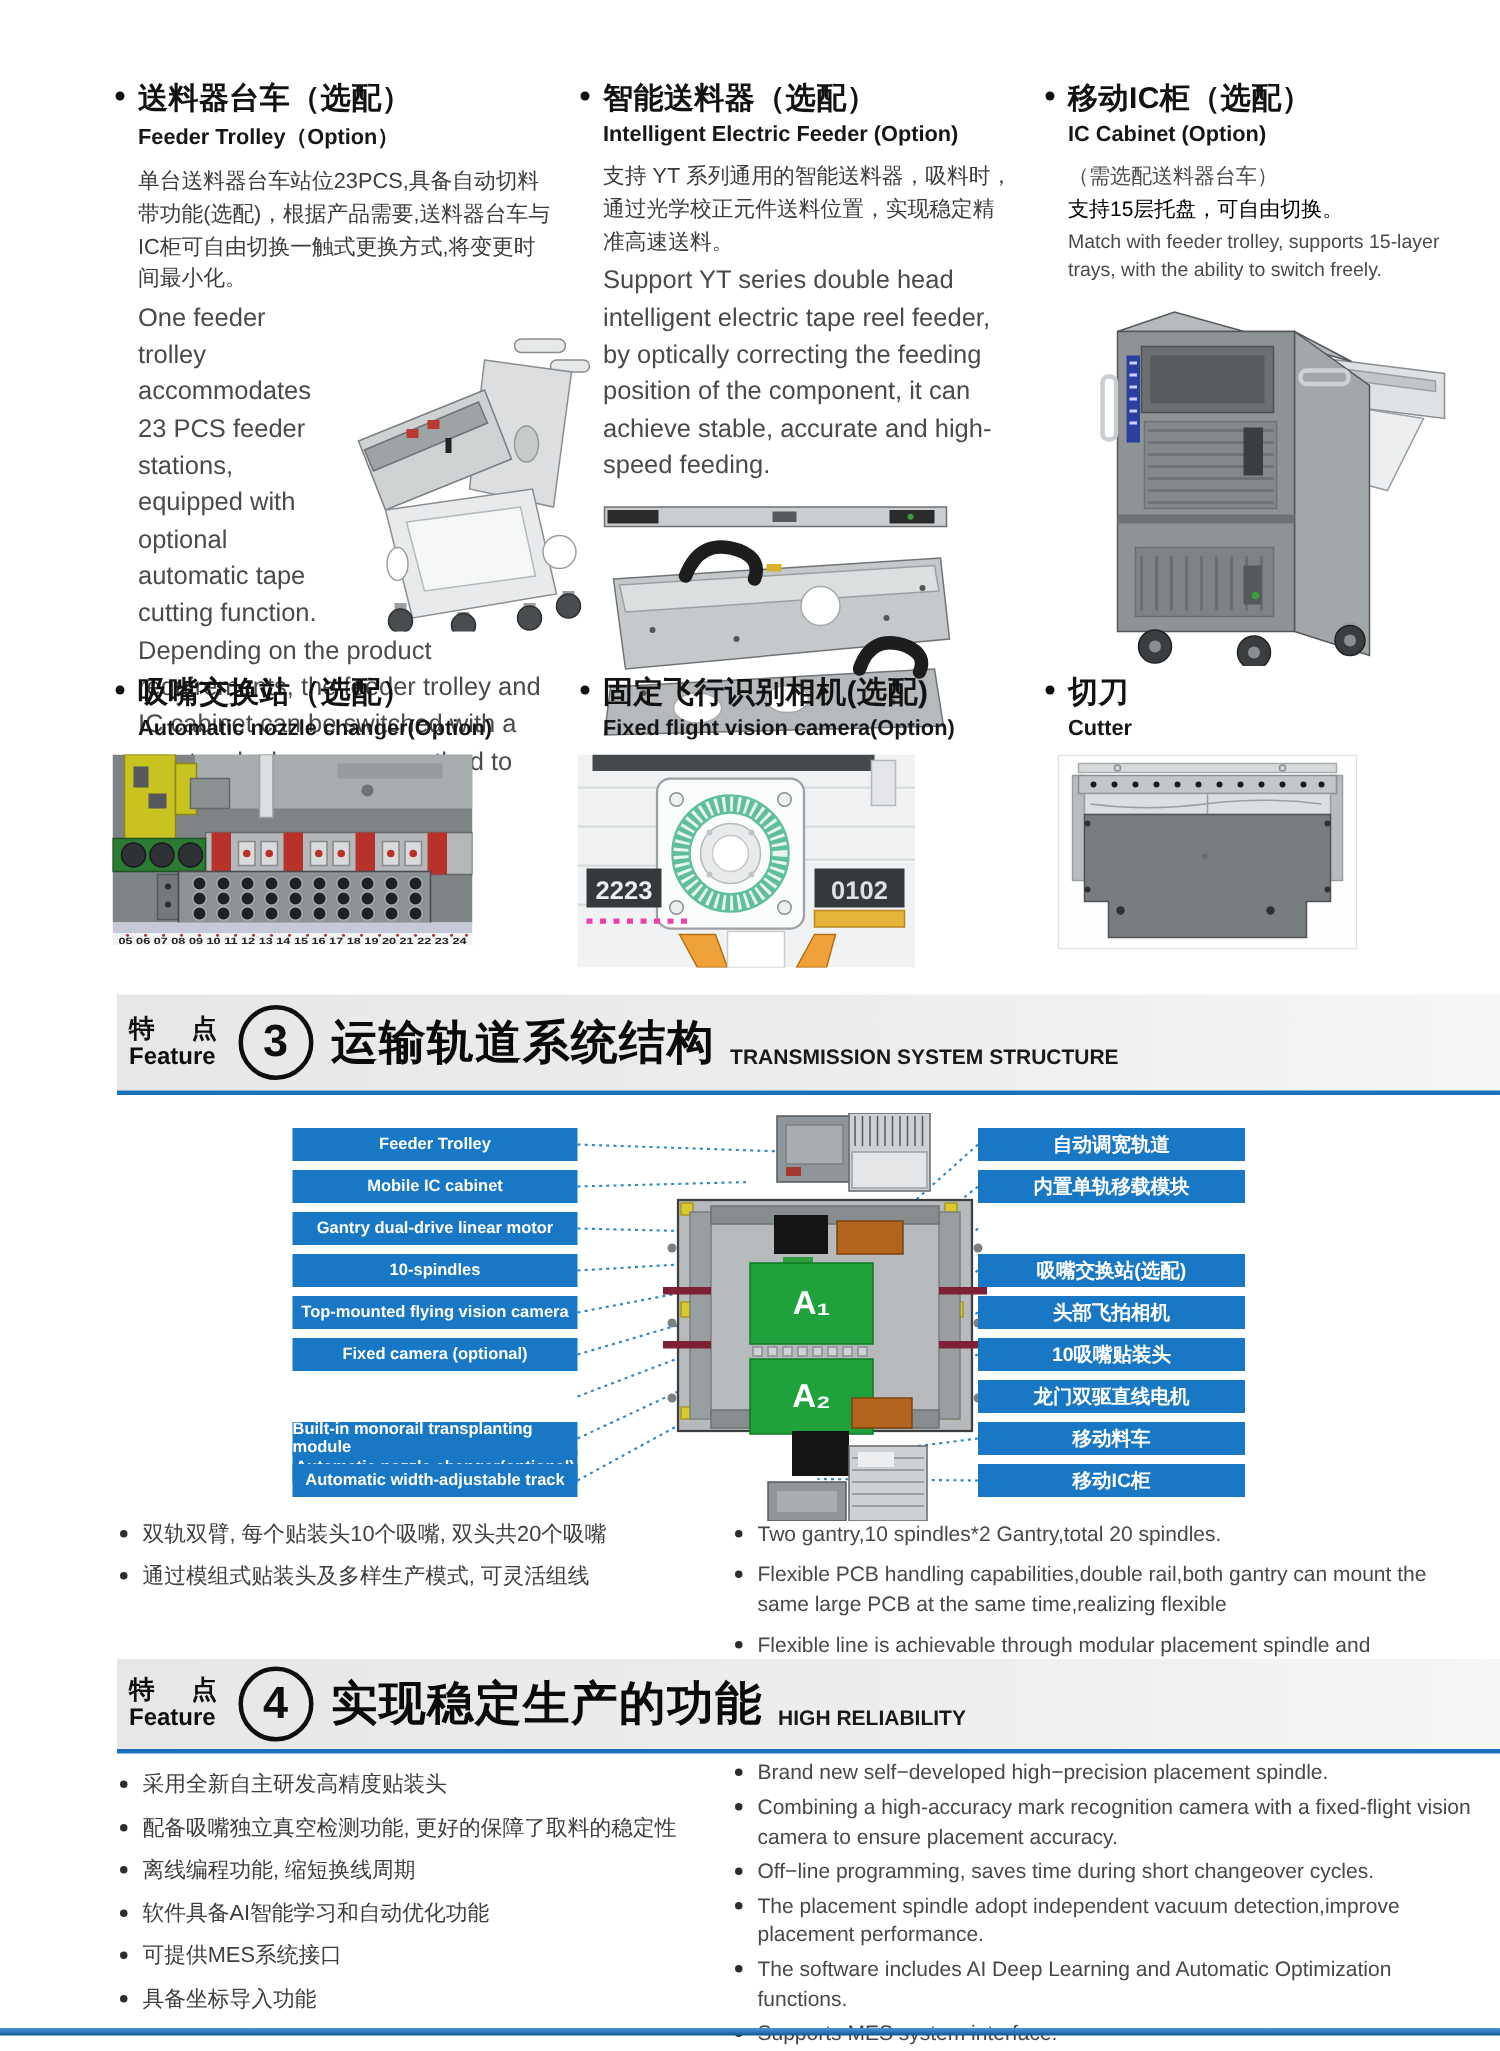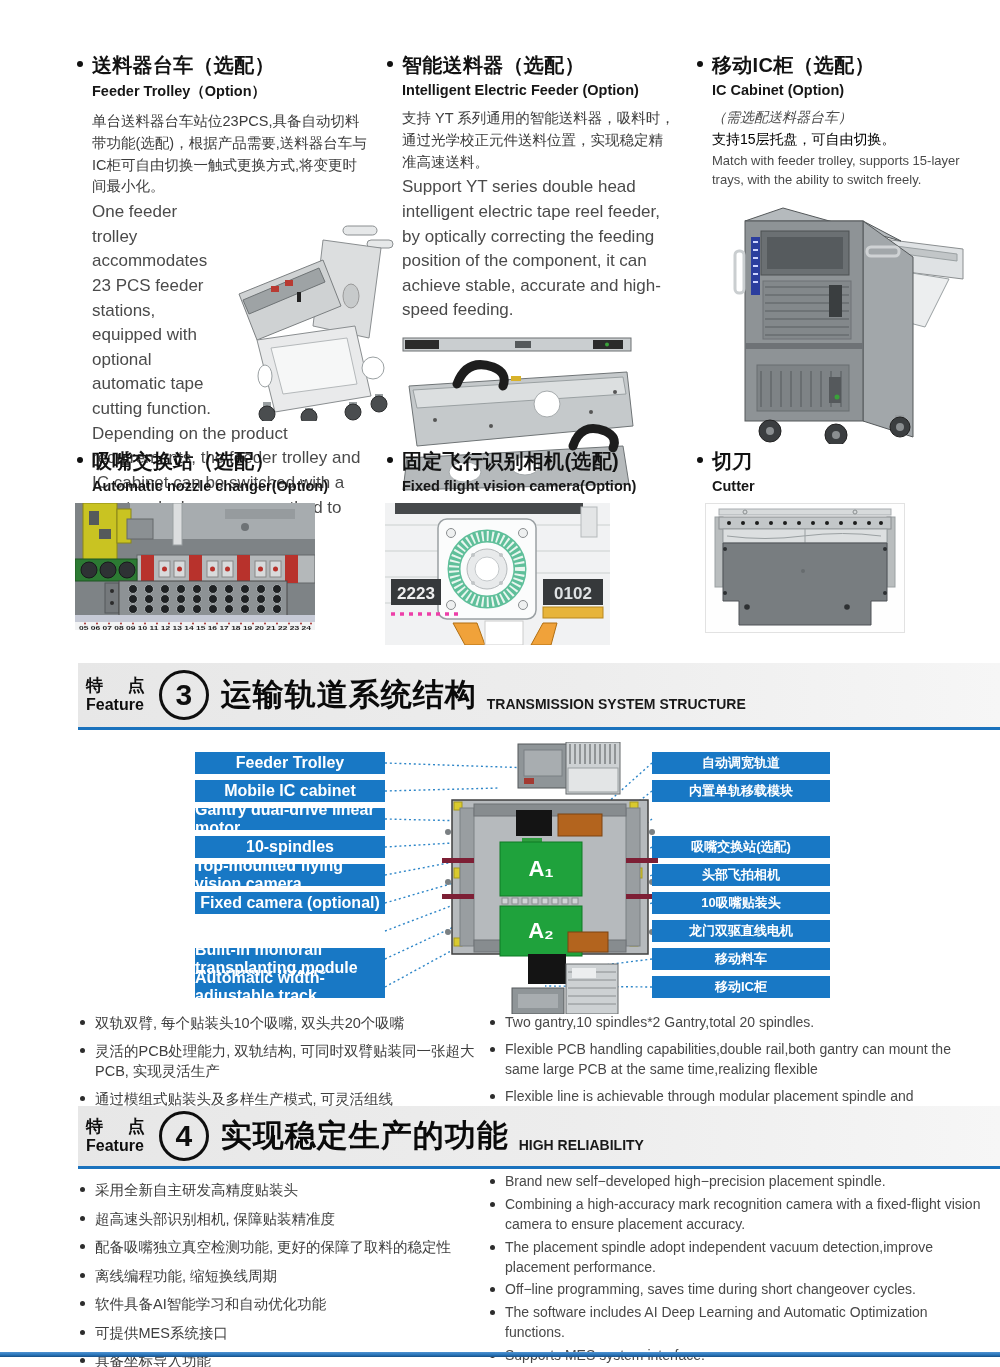--- a/index.html
+++ b/index.html
@@ -21,21 +21,21 @@
   .tag{display:flex;flex-direction:column;margin-left:8px;line-height:1.15;}
   .tag-cn{font-size:17px;font-weight:bold;color:#0e0e0e;word-spacing:20px;}
   .tag-en{font-size:16px;font-weight:600;color:#0e0e0e;}
   .fcircle{width:44px;height:44px;border:3px solid #0e0e0e;border-radius:50%;display:flex;align-items:center;justify-content:center;
            font-size:30px;font-weight:bold;color:#0e0e0e;margin:0 12px 0 14px;flex:0 0 auto;}
   .banner-cn{font-size:31px;font-weight:900;color:#0a0a0a;letter-spacing:1px;white-space:nowrap;}
   .banner-en{font-size:14px;font-weight:bold;color:#191919;margin:18px 0 0 10px;white-space:nowrap;}
   
   .blabel{position:absolute;height:22px;background:#1878c5;color:#fff;font-weight:bold;
           display:flex;align-items:center;justify-content:center;}
-  .lab-l{left:115px;width:190px;font-size:16px;}
+  .lab-l{left:115px;width:190px;font-size:11px;}
   .lab-r{left:572px;width:178px;font-size:13px;}
   
   .bitem{position:relative;padding-left:17px;font-size:14.5px;line-height:1.42;color:#3e3e3e;margin-bottom:7px;}
   .bitem::before{content:"";position:absolute;left:2px;top:7px;width:5px;height:5px;border-radius:50%;background:#2d2d2d;}
   .bitem.en{color:#484848;font-size:14px;}
   .f4 .bitem{margin-bottom:8px;}
   .f4en .bitem{margin-bottom:3px;}
   .botbar{position:absolute;left:0;right:0;top:1352px;height:5px;
           background:linear-gradient(180deg,#4f93d2 0%,#2a76ba 55%,#174f86 100%);}
   svg{display:block;}
@@ -106,21 +106,21 @@
         <ellipse cx="130" cy="134" rx="14" ry="9" fill="#fff" stroke="#a5aaac"></ellipse>
         <circle cx="34" cy="130" r="2" fill="#555"></circle>
           <circle cx="200" cy="136" r="2" fill="#555"></circle>
       </svg>
     </div>
   </section>
 
   <section class="abs" style="left:695px;top:52px;width:295px;">
     <h3 class="prod-title">移动IC柜（选配）</h3>
     <div class="prod-sub">IC Cabinet (Option)</div>
-    <p class="prod-cn" style="margin-top:9px;font-size:14px;color:#4a4a4a;font-style:italic;">（需选配送料器台车）</p>
+    <p class="prod-cn" style="margin-top:9px;font-size:14px;color:#4a4a4a;">（需选配送料器台车）</p>
     <p class="prod-cn" style="margin-top:1px;font-size:14px;color:#000000;">支持15层托盘，可自由切换。</p>
     <p class="prod-en" style="font-size:13px;">Match with feeder trolley, supports 15-layer trays, with the ability to switch freely.</p>
     <div class="photo" style="padding-left:22px;">
       <svg viewBox="0 0 265 245" width="265" height="245">
         <polygon points="150,38 246,50 246,80 150,68" fill="#dfe2e4" stroke="#8a8e90"></polygon>
         <polygon points="156,44 240,55 240,62 156,51" fill="#c2c6c8" stroke="#9aa0a2"></polygon>
         <polygon points="158,68 232,80 208,128 158,115" fill="#eceeef" stroke="#9aa0a2"></polygon>
         <rect x="176" y="120" width="14" height="22" fill="#d5d8da" stroke="#9aa0a2"></rect>
         <polygon points="28,22 66,9 184,42 146,22" fill="#b5babd" stroke="#54585a"></polygon>
         <polygon points="146,22 196,58 196,238 146,222" fill="#a2a7aa" stroke="#54585a"></polygon>
@@ -446,52 +446,50 @@
     <div class="blabel lab-r" style="top:94px;">吸嘴交换站(选配)</div>
     <div class="blabel lab-r" style="top:122px;">头部飞拍相机</div>
     <div class="blabel lab-r" style="top:150px;">10吸嘴贴装头</div>
     <div class="blabel lab-r" style="top:178px;">龙门双驱直线电机</div>
     <div class="blabel lab-r" style="top:206px;">移动料车</div>
     <div class="blabel lab-r" style="top:234px;">移动IC柜</div>
   </div>
 
   <div class="abs" style="left:78px;top:1013px;width:402px;">
     <div class="bitem">双轨双臂, 每个贴装头10个吸嘴, 双头共20个吸嘴</div>
-    <div class="bitem">灵活的PCB处理能力, 双轨结构, 可同时双臂贴装同一张超大PCB, 实现灵活生产</div>
     <div class="bitem">通过模组式贴装头及多样生产模式, 可灵活组线</div>
   </div>
   <div class="abs" style="left:488px;top:1013px;width:472px;">
     <div class="bitem en">Two gantry,10 spindles*2 Gantry,total 20 spindles.</div>
     <div class="bitem en">Flexible PCB handling capabilities,double rail,both gantry can mount the same large PCB at the same time,realizing flexible</div>
     <div class="bitem en">Flexible line is achievable through modular placement spindle and various production modes.</div>
   </div>
 
   <div class="banner" style="top:1106px;height:60px;">
     <div class="tag">
       <span class="tag-cn">特 点</span>
       <span class="tag-en">Feature</span>
     </div>
     <div class="fcircle">4</div>
     <div class="banner-cn">实现稳定生产的功能</div>
     <div class="banner-en">HIGH RELIABILITY</div>
   </div>
 
   <div class="abs f4" style="left:78px;top:1180px;width:412px;">
     <div class="bitem">采用全新自主研发高精度贴装头</div>
-    <div class="bitem">超高速头部识别相机, 保障贴装精准度</div>
     <div class="bitem">配备吸嘴独立真空检测功能, 更好的保障了取料的稳定性</div>
     <div class="bitem">离线编程功能, 缩短换线周期</div>
     <div class="bitem">软件具备AI智能学习和自动优化功能</div>
     <div class="bitem">可提供MES系统接口</div>
     <div class="bitem">具备坐标导入功能</div>
   </div>
   <div class="abs f4en" style="left:488px;top:1172px;width:500px;">
     <div class="bitem en">Brand new self−developed high−precision placement spindle.</div>
     <div class="bitem en">Combining a high-accuracy mark recognition camera with a fixed-flight vision camera to ensure placement accuracy.</div>
+    <div class="bitem en">Off−line programming, saves time during short changeover cycles.</div>
     <div class="bitem en">The placement spindle adopt independent vacuum detection,improve placement performance.</div>
-    <div class="bitem en">Off−line programming, saves time during short changeover cycles.</div>
     <div class="bitem en">The software includes AI Deep Learning and Automatic Optimization functions.</div>
     <div class="bitem en">Supports  MES system interface.</div>
 
   </div>
 
   <div class="botbar"></div>
 </div>
 
 </body></html>

